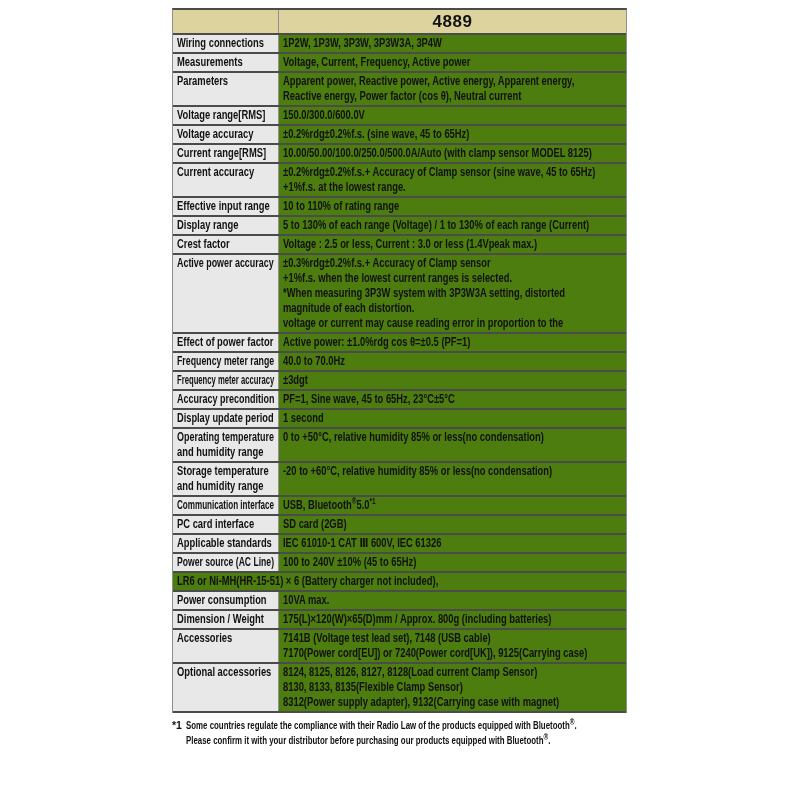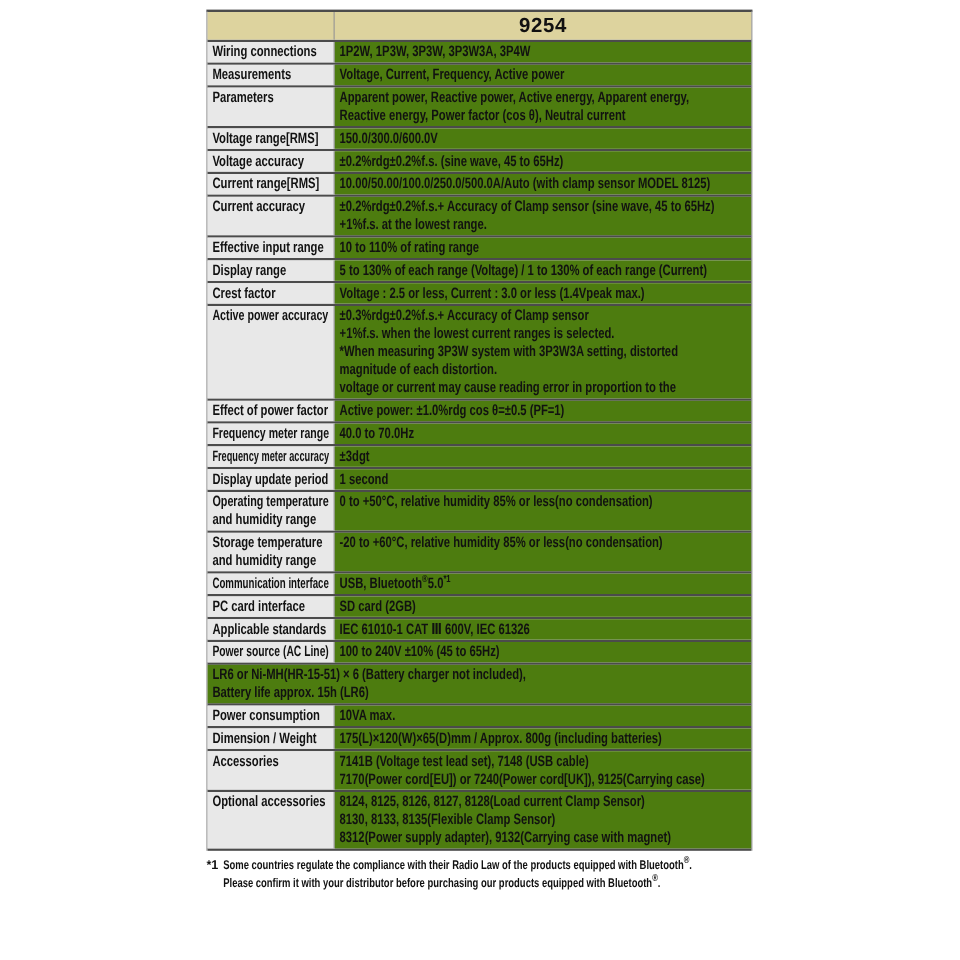--- a/index.html
+++ b/index.html
@@ -93,21 +93,21 @@
     line-height: 15px;
   }
 </style>
 </head>
 <body>
 
 <div class="sheet">
   <div class="spec-table" id="spec-table">
     <div class="row header">
       <div class="cell label-cell"></div>
-      <div class="cell value-cell header-title">9254</div>
+      <div class="cell value-cell header-title">4889</div>
     </div>
   <div class="row">
         <div class="cell label-cell">
           <div class="line"><span class="sx" style="transform: scaleX(0.75);">Wiring connections</span></div>
         </div>
         <div class="cell value-cell">
           <div class="line"><span class="sx" style="transform: scaleX(0.75);">1P2W, 1P3W, 3P3W, 3P3W3A, 3P4W</span></div>
         </div>
       </div>
       <div class="row">
@@ -215,20 +215,28 @@
       <div class="row">
         <div class="cell label-cell">
           <div class="line"><span class="sx" style="transform: scaleX(0.614);">Frequency meter accuracy</span></div>
         </div>
         <div class="cell value-cell">
           <div class="line"><span class="sx" style="transform: scaleX(0.75);">±3dgt</span></div>
         </div>
       </div>
       <div class="row">
         <div class="cell label-cell">
+          <div class="line"><span class="sx" style="transform: scaleX(0.719);">Accuracy precondition</span></div>
+        </div>
+        <div class="cell value-cell">
+          <div class="line"><span class="sx" style="transform: scaleX(0.75);">PF=1, Sine wave, 45 to 65Hz, 23°C±5°C</span></div>
+        </div>
+      </div>
+      <div class="row">
+        <div class="cell label-cell">
           <div class="line"><span class="sx" style="transform: scaleX(0.74);">Display update period</span></div>
         </div>
         <div class="cell value-cell">
           <div class="line"><span class="sx" style="transform: scaleX(0.75);">1 second</span></div>
         </div>
       </div>
       <div class="row">
         <div class="cell label-cell">
           <div class="line"><span class="sx" style="transform: scaleX(0.719);">Operating temperature</span></div>
           <div class="line"><span class="sx" style="transform: scaleX(0.75);">and humidity range</span></div>
@@ -274,21 +282,20 @@
         <div class="cell label-cell">
           <div class="line"><span class="sx" style="transform: scaleX(0.688);">Power source (AC Line)</span></div>
         </div>
         <div class="cell value-cell">
           <div class="line"><span class="sx" style="transform: scaleX(0.75);">100 to 240V ±10% (45 to 65Hz)</span></div>
         </div>
       </div>
       <div class="row">
         <div class="cell value-cell">
           <div class="line"><span class="sx" style="transform: scaleX(0.75);">LR6 or Ni-MH(HR-15-51) × 6 (Battery charger not included),</span></div>
-          <div class="line"><span class="sx" style="transform: scaleX(0.75);">Battery life approx. 15h (LR6)</span></div>
         </div>
       </div>
       <div class="row">
         <div class="cell label-cell">
           <div class="line"><span class="sx" style="transform: scaleX(0.75);">Power consumption</span></div>
         </div>
         <div class="cell value-cell">
           <div class="line"><span class="sx" style="transform: scaleX(0.75);">10VA max.</span></div>
         </div>
       </div>

